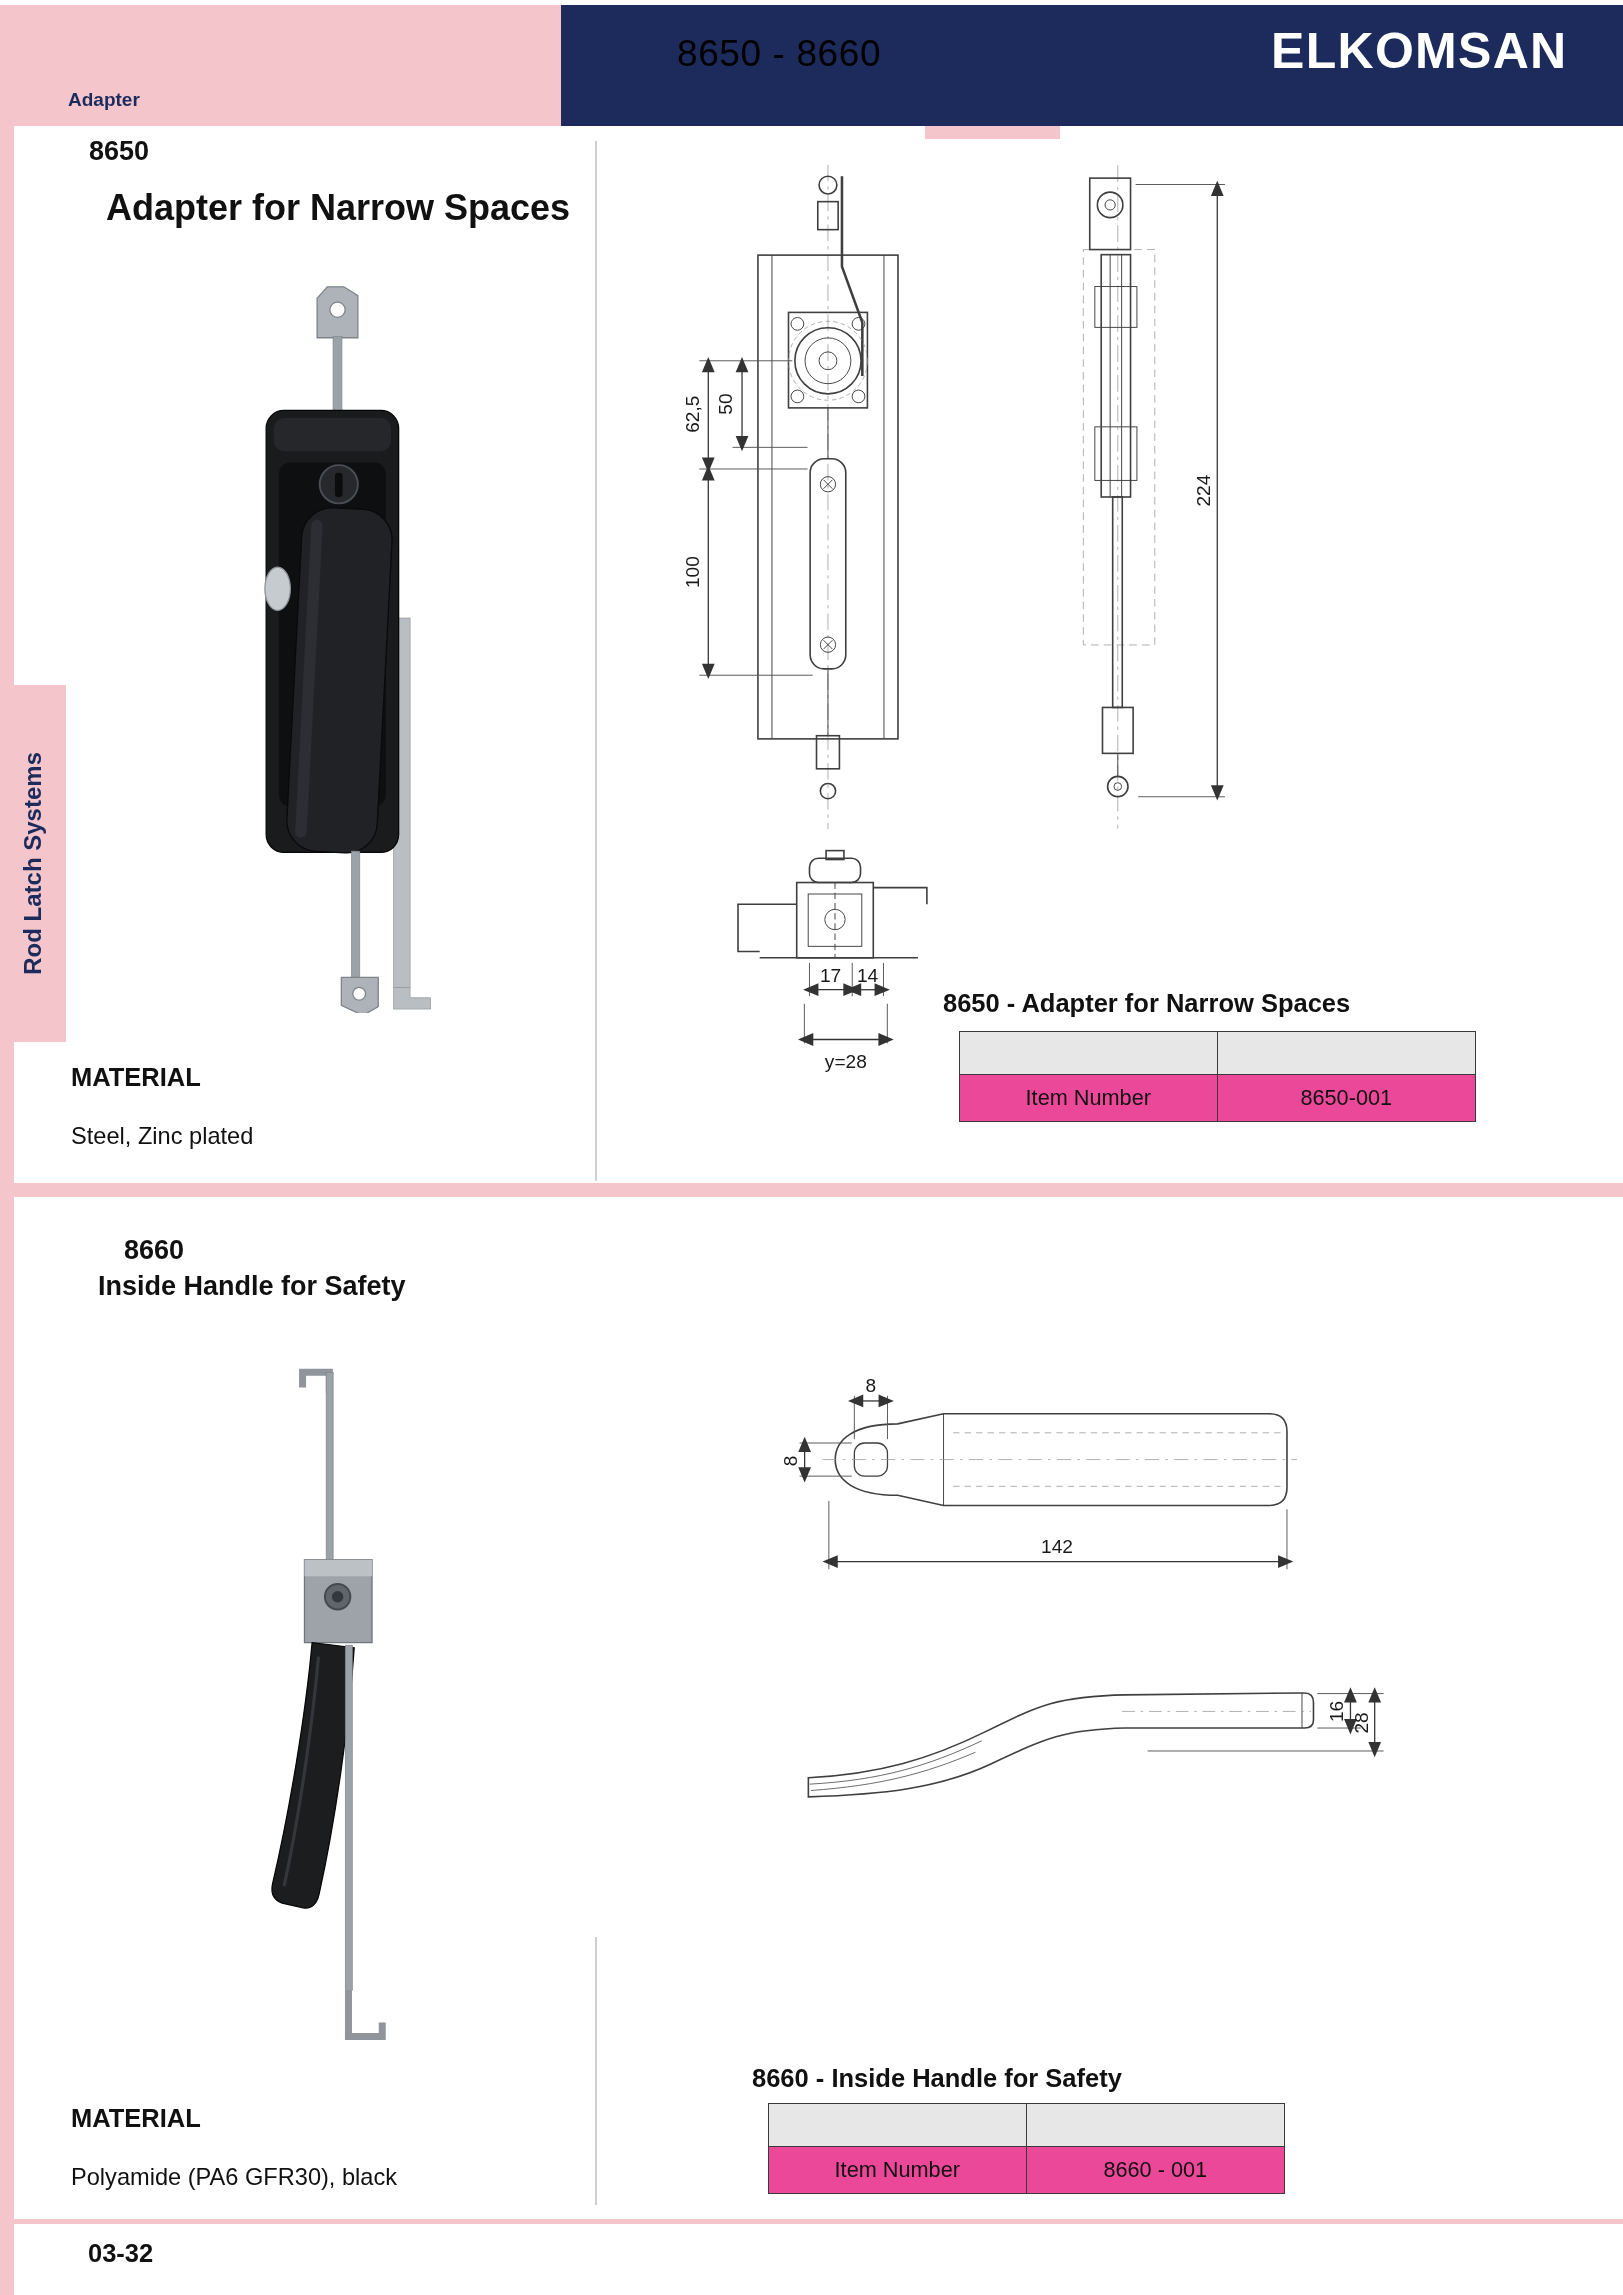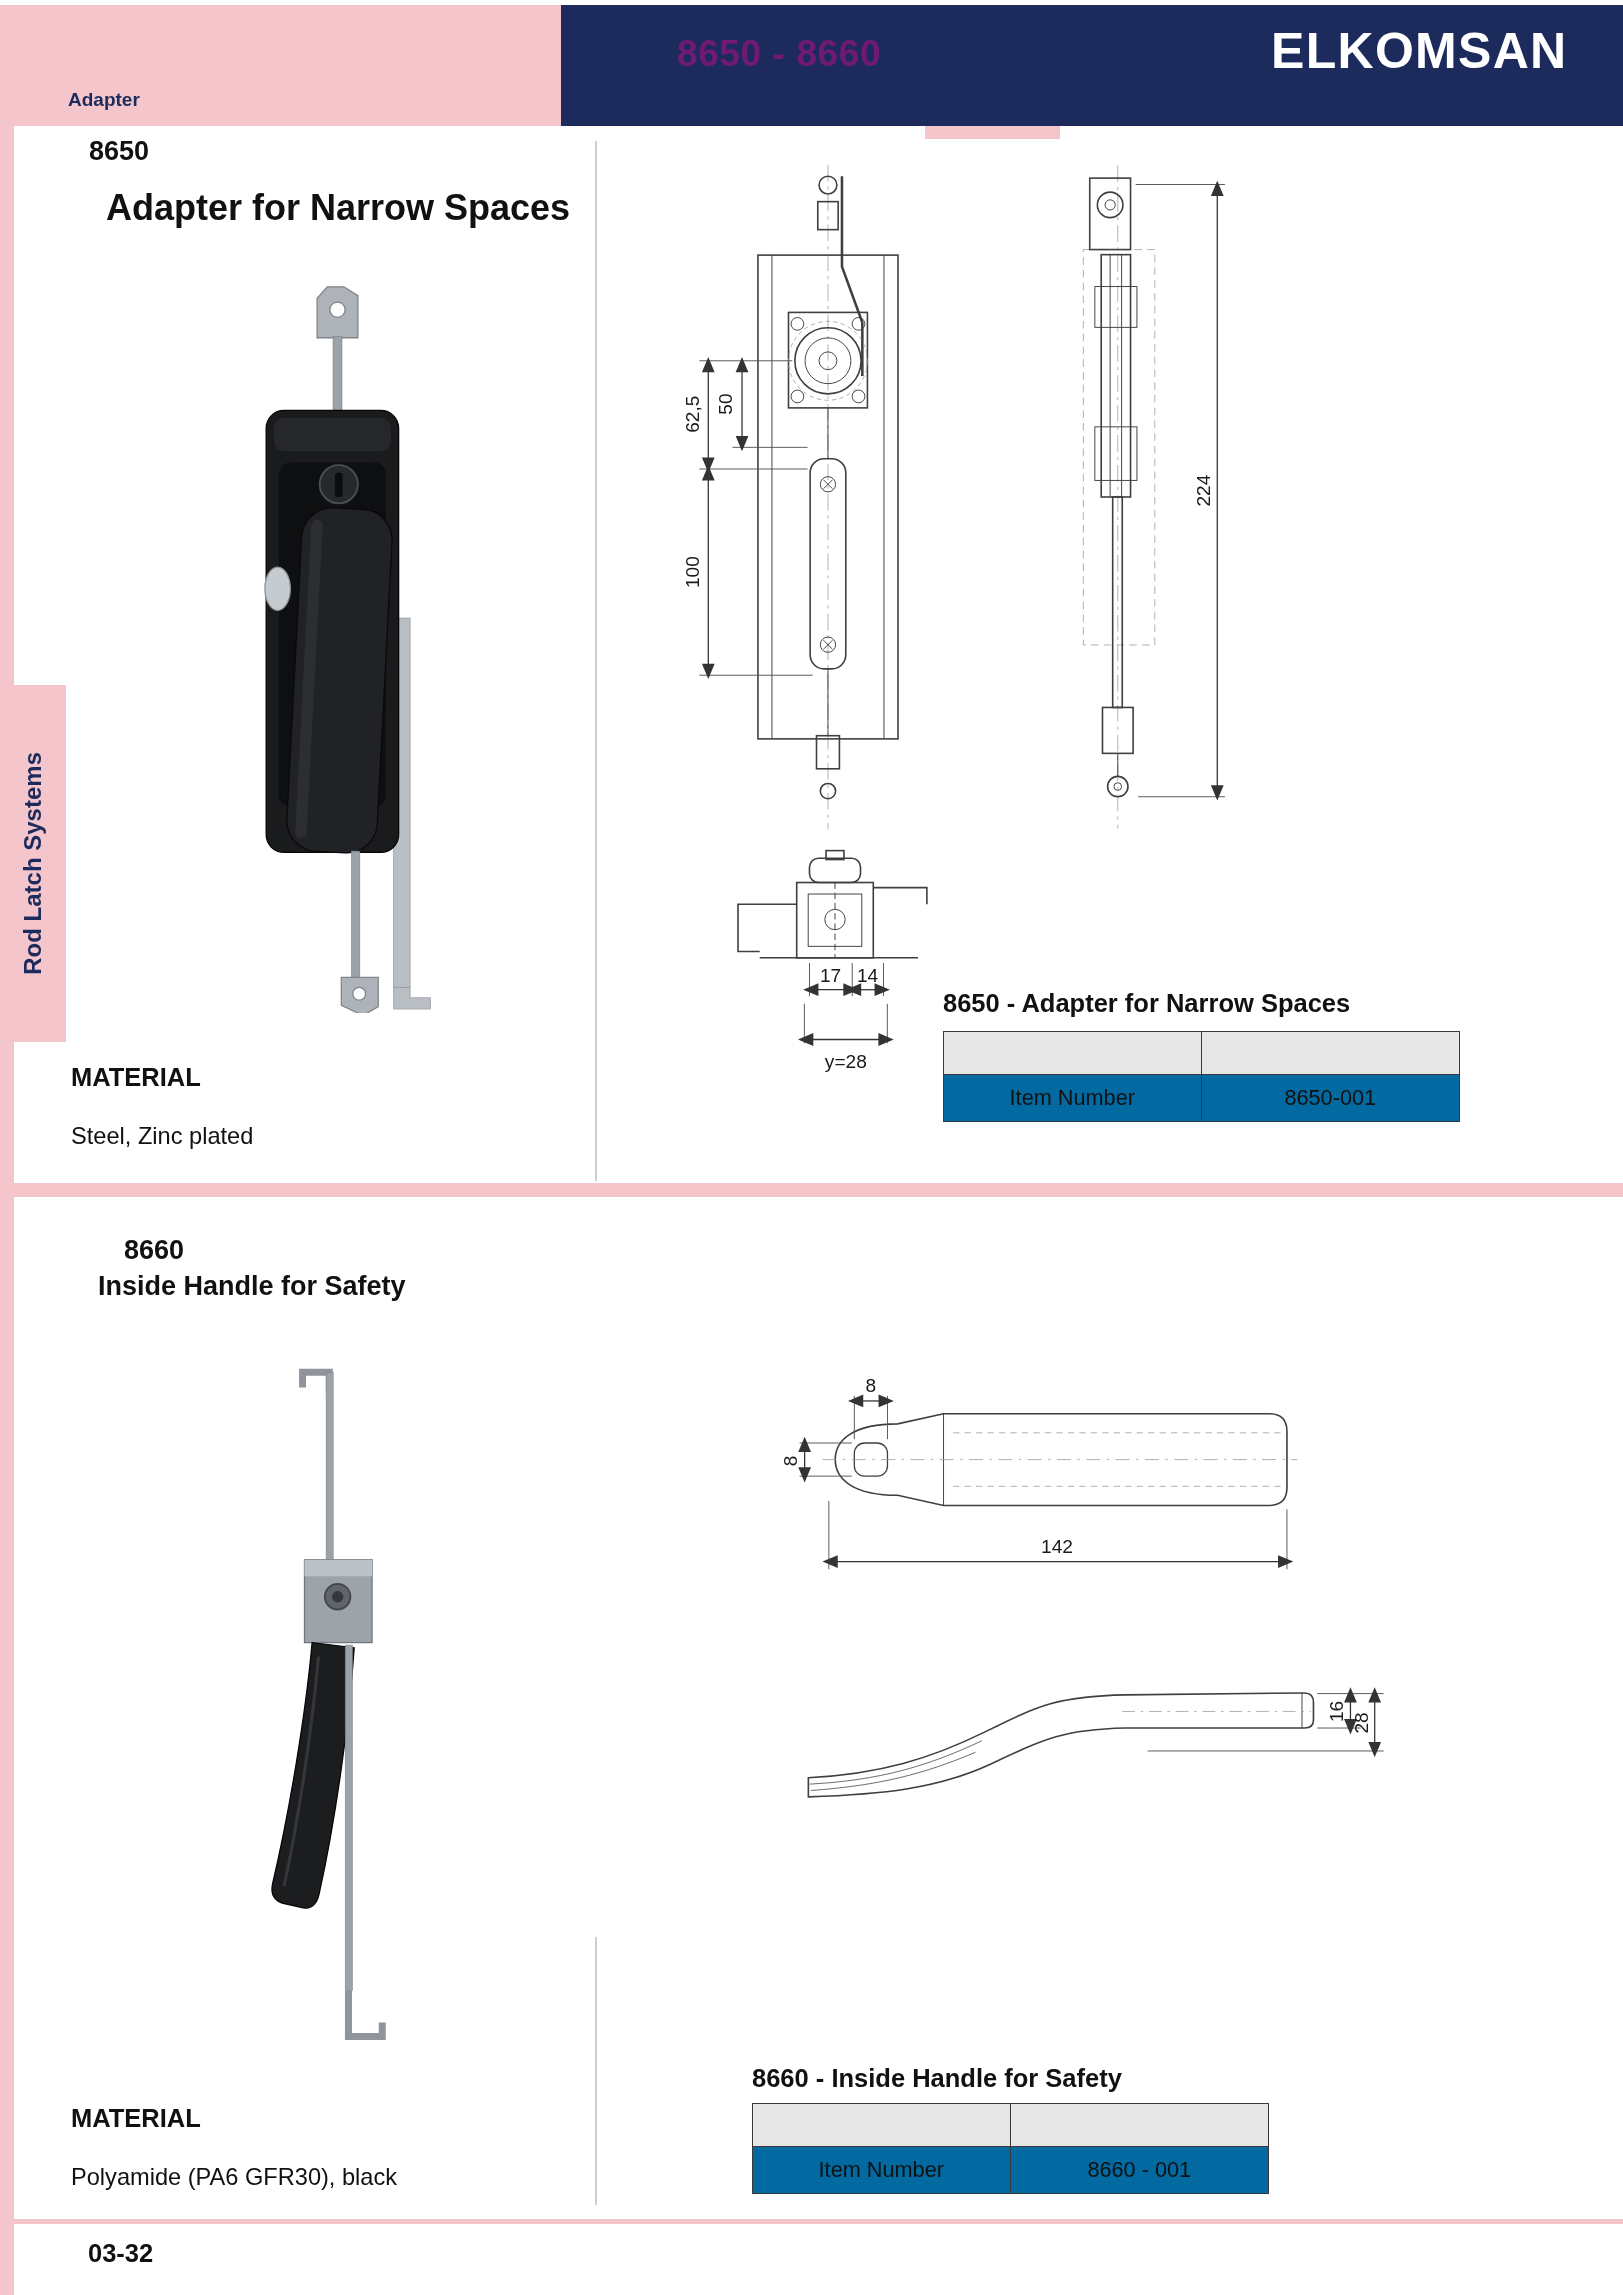--- a/index.html
+++ b/index.html
@@ -5,21 +5,21 @@
   * { box-sizing: border-box; margin: 0; padding: 0; }
   html,body { background:#ffffff; }
   body { font-family: "Liberation Sans", sans-serif; color:#111; }
   #page { position:relative; width:1623px; height:2295px; background:#fff; overflow:hidden; }
   .abs { position:absolute; }
 
   
   .hdr-pink   { left:0; top:5.1px; width:561px; height:121px; background:#f4c6cc; }
   .hdr-navy   { left:561px; top:5.1px; width:1062px; height:121px; background:#1c2b5c; }
   .hdr-cat    { left:68px; top:89px; font-size:19px; font-weight:bold; color:#1c2b5c; }
-  .hdr-range  { left:677px; top:33px; font-size:37px; font-weight:bold; color:#701a75; letter-spacing:0.6px; }
+  .hdr-range  { left:677px; top:33px; font-size:37px; font-weight:normal; color:#000000; letter-spacing:0.6px; }
   .hdr-brand  { left:1271px; top:21.7px; font-size:50px; font-weight:800; color:#fff; letter-spacing:1.3px; }
   .hdr-accent { left:925px; top:126px; width:135px; height:12.7px; background:#f4c6cc; }
 
   
   .left-strip { left:0; top:126px; width:14px; height:2169px; background:#f4c6cc; }
   .side-tab   { left:0; top:685px; width:66px; height:357px; background:#f4c6cc;
                 display:flex; align-items:center; justify-content:center; }
   .side-tab span { writing-mode:vertical-rl; transform:rotate(180deg); font-size:24px;
                 font-weight:bold; color:#1c2b5c; white-space:nowrap; }
   .vdiv1 { left:595px; top:141px; width:1.9px; height:1040px; background:#cfcfcf; }
@@ -35,21 +35,21 @@
   .mat-v1  { left:71px; top:1123px; font-size:23.6px; }
   .code-2  { left:89px; top:1235px; font-size:27px; font-weight:bold;margin-left:35px; }
   .title-2 { left:89px; top:1271px; font-size:27px; font-weight:bold;margin-left:9px; }
   .mat-l2  { left:71px; top:2104px; font-size:25.5px; font-weight:bold; }
   .mat-v2  { left:71px; top:2164px; font-size:23.6px; }
 
   
   .tbl-title { font-size:25.5px; font-weight:bold; }
   .tt1 { left:943px; top:989px;text-align:right; }
   .tt2 { left:752px; top:2064px; }
-  .spec-table { display:grid; grid-template-columns:1fr 1fr; border:1.3px solid #3a3a3a; background:#0369a1; }
+  .spec-table { display:grid; grid-template-columns:1fr 1fr; border:1.3px solid #3a3a3a; background:#ec4899;margin-left:16px; }
   .st1 { left:943px; top:1031px; width:517px; }
   .st2 { left:752px; top:2103px; width:517px; }
   .spec-table .hd { height:42px; background:#e7e7e7; }
   .spec-table .hd.first { border-right:1.3px solid #3a3a3a; }
   .spec-table .cell { height:47px; display:flex; align-items:center; justify-content:center;
                       font-size:21.7px; border-top:1.3px solid #3a3a3a; }
   .spec-table .cell.first { border-right:1.3px solid #3a3a3a; }
 
   svg { display:block; }
   svg text { font-family:"Liberation Sans", sans-serif; font-size:30px; fill:#1a1a1a; }

